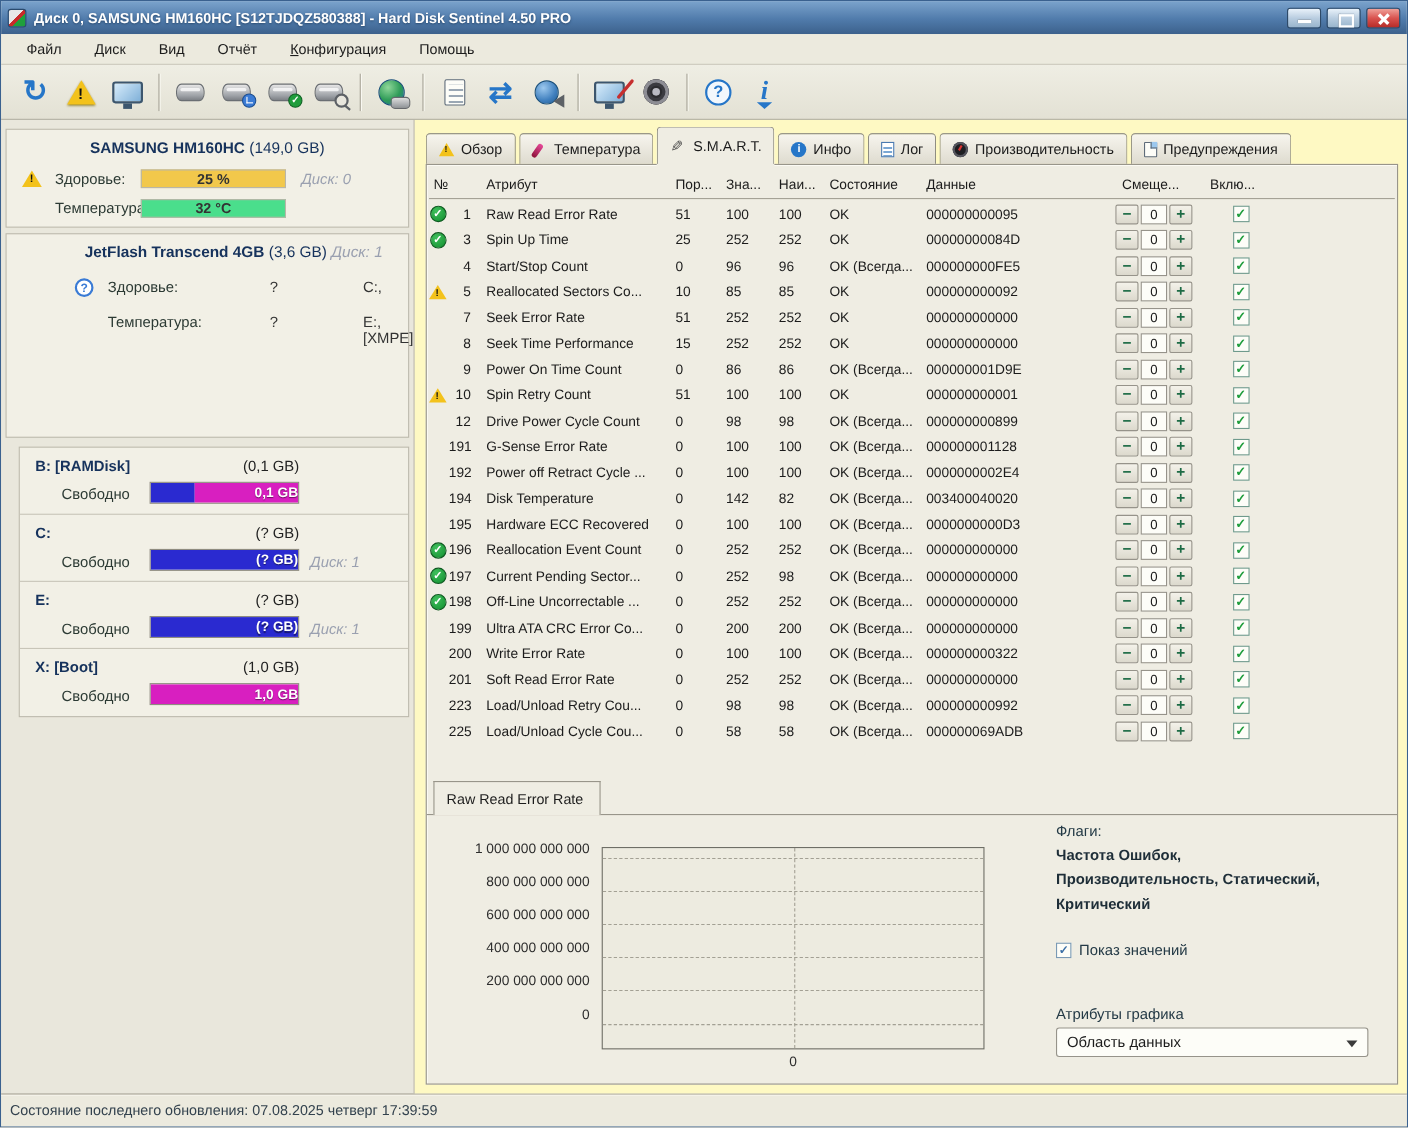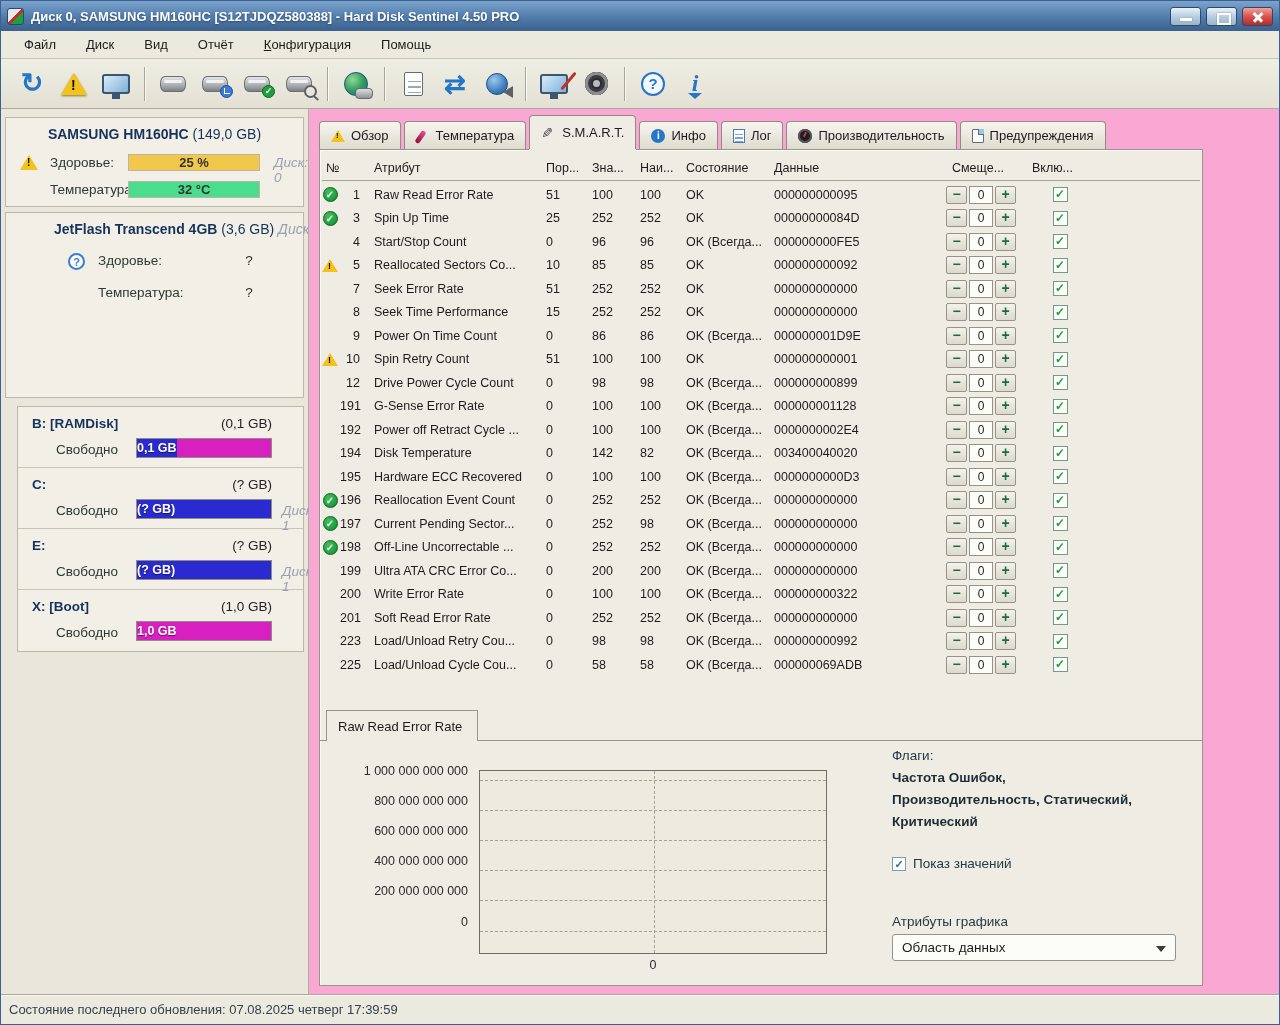--- a/index.html
+++ b/index.html
@@ -59,21 +59,21 @@
   .tb-help { width:24px; height:24px; border-radius:50%; border:2.5px solid #2676c8; background:#f2f7fc; color:#2676c8; font-size:15px; font-weight:bold; }
   .tb-help::before { content:"?"; }
   .tb-info { width:24px; height:26px; position:relative; color:#2676c8; font-family:"Liberation Serif", serif; font-weight:bold; font-size:24px; font-style:italic; }
   .tb-info::before { content:"i"; }
   .tb-info::after { content:""; position:absolute; left:5px; bottom:-2px; width:0; height:0; border-left:7px solid transparent; border-right:7px solid transparent; border-top:6px solid #2676c8; }
 
   
   .content { flex:1 1 auto; display:flex; min-height:0; }
 
   
-  .sidebar { width:308px; flex:0 0 auto; background:#e9e7dc; border-right:1px solid #b3b0a3; padding:8px 4px 0 4px; }
+  .sidebar { width:376px; flex:0 0 auto; background:#e9e7dc; border-right:1px solid #b3b0a3; padding:8px 4px 0 4px; }
   .card { background:#f2f0e6; border:1px solid #bcb9ac; position:relative; }
   .card + .card { margin-top:5px; }
   .disk-title { text-align:center; padding-top:8px; font-size:14px; color:#16325c; white-space:nowrap; }
   .disk-title b { font-weight:bold; }
   .disk-note { font-style:italic; color:#9aa0b0; font-weight:normal; }
   .drow { position:relative; height:27px; }
   .drow .ricon { position:absolute; left:14px; top:4px; }
   .drow .rlabel { position:absolute; left:44px; top:4px; font-size:13.5px; color:#2c3a34; }
   .drow .rbar { position:absolute; left:122px; top:3px; width:132px; height:17px; border:1px solid #b9b6a8; display:flex; align-items:center; justify-content:center; font-size:13px; font-weight:bold; color:#333; background-image:repeating-linear-gradient(90deg, rgba(255,255,255,.25) 0 2px, rgba(0,0,0,0) 2px 4px); }
   .drow .rnote { position:absolute; left:268px; top:4px; font-size:13.5px; font-style:italic; color:#9aa0b0; }
@@ -83,25 +83,25 @@
   .icon-warn::after { content:"!"; position:absolute; left:-2px; top:2px; font-size:10px; font-weight:bold; color:#111; }
   .icon-question { display:inline-block; width:17px; height:17px; border-radius:50%; border:2px solid #3a7bd5; background:#fff; color:#3a7bd5; font-size:11px; font-weight:bold; text-align:center; line-height:14px; }
 
   .partition { position:relative; height:61px; border-bottom:1px solid #c8c5b8; }
   .partition:last-child { border-bottom:none; }
   .p-name { position:absolute; left:14px; top:9px; font-size:13.5px; font-weight:bold; color:#16325c; }
   .p-size { position:absolute; left:120px; top:9px; width:134px; text-align:right; font-size:13.5px; color:#222; }
   .p-free { position:absolute; left:38px; top:35px; font-size:13.5px; color:#2c3a34; }
   .p-bar { position:absolute; left:118px; top:31px; width:136px; height:20px; border:1px solid #8f8c80; display:flex; overflow:hidden; }
   .p-bar .seg { height:100%; }
-  .p-bar .blabel { position:absolute; left:0; right:0; top:2px; text-align:left; font-size:12.5px; font-weight:bold; color:#fff; text-shadow:0 1px 1px rgba(0,0,0,.5); }
+  .p-bar .blabel { position:absolute; left:0; right:0; top:2px; text-align:right; font-size:12.5px; font-weight:bold; color:#fff; text-shadow:0 1px 1px rgba(0,0,0,.5); }
   .p-note { position:absolute; left:264px; top:35px; font-size:13.5px; font-style:italic; color:#9aa0b0; }
 
   
-  .main { flex:1 1 auto; position:relative; background:#f9a8d4; }
+  .main { flex:1 1 auto; position:relative; background:#fef9c3; }
   .tabs { position:absolute; left:10px; top:6px; height:34px; display:flex; align-items:flex-end; }
   .tab { height:28px; display:flex; align-items:center; gap:6px; padding:0 11px; border:1px solid #8f8d82; border-bottom:none; border-radius:4px 4px 0 0; background:linear-gradient(#f7f5ee,#dedbcf); margin-right:3px; font-size:13px; color:#1c1c1c; white-space:nowrap; }
   .tab.active { height:34px; background:#efede3; position:relative; z-index:3; box-shadow:0 2px 0 #efede3; }
   .tab-ic { display:inline-block; position:relative; }
   .ti-warning { width:0; height:0; border-left:7px solid transparent; border-right:7px solid transparent; border-bottom:12px solid #f3c21b; }
   .ti-warning::after { content:"!"; position:absolute; left:-2px; top:1px; font-size:8px; font-weight:bold; color:#111; }
   .ti-thermo { width:14px; height:14px; }
   .ti-thermo::before { content:""; position:absolute; left:2px; top:1px; width:5px; height:14px; border-radius:3px; background:linear-gradient(#e84a9b,#8c1238); transform:rotate(35deg); }
   .ti-wrench { width:15px; height:13px; color:#4a4a4a; font-size:14px; line-height:13px; }
   .ti-wrench::before { content:"\270E"; transform:rotate(90deg); display:inline-block; }

